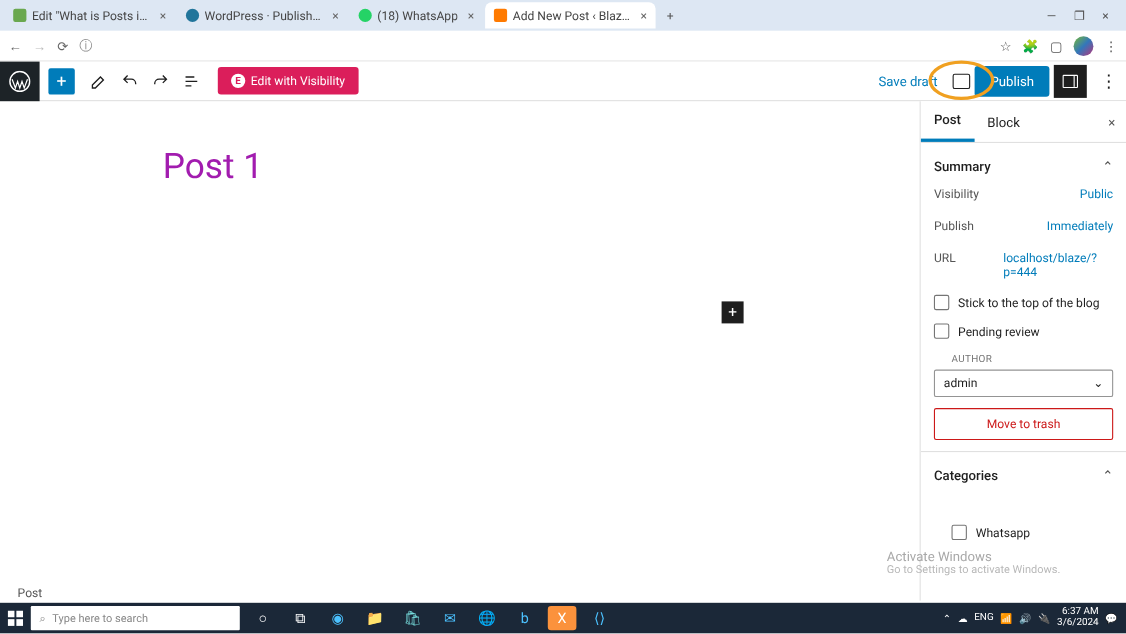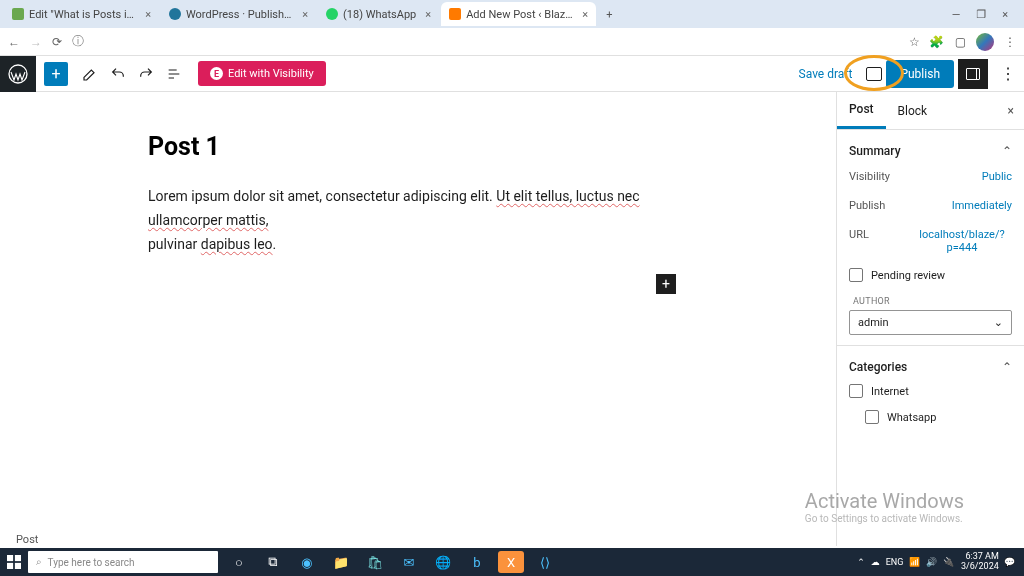--- a/index.html
+++ b/index.html
@@ -40,49 +40,49 @@
 .publish-wrap { position: relative; display: flex; align-items: center; }
 .ring { position: absolute; width: 60px; height: 36px; border: 3px solid #f0a020; border-radius: 50%; left: -22px; top: -5px; pointer-events: none; }
 .settings-toggle { width: 30px; height: 30px; background: #1e1e1e; color: #fff; display: flex; align-items: center; justify-content: center; margin: 0 4px; }
 .settings-toggle .si { width: 14px; height: 12px; border: 1.5px solid #fff; border-radius: 1px; position: relative; }
 .settings-toggle .si::after { content: ''; position: absolute; right: 2px; top: 0; bottom: 0; width: 1.5px; background: #fff; }
 .more-v { color: #1e1e1e; padding: 0 8px; }
 
 
 .canvas { position: absolute; left: 0; right: 188px; top: 92px; bottom: 30px; padding: 40px 0 0 0; display: flex; flex-direction: column; align-items: center; }
 .post-body { width: 540px; }
-.post-title { font-size: 25px; font-weight: 700; color: #000000; margin-bottom: 24px; }
+.post-title { font-size: 32px; font-weight: 400; color: #a21caf; margin-bottom: 24px; }
 .post-content { font-size: 14px; line-height: 1.7; color: #1e1e1e; }
 .squig { text-decoration: underline wavy #e06666; text-decoration-thickness: 1px; text-underline-offset: 2px; }
 .plus-block { width: 20px; height: 20px; background: #1e1e1e; color: #fff; display: flex; align-items: center; justify-content: center; font-size: 14px; position: absolute; right: 160px; top: 182px; }
 
 
 .sidebar { position: absolute; right: 0; top: 92px; bottom: 30px; width: 188px; border-left: 1px solid #e0e0e0; background: #fff; font-size: 12px; overflow-y: auto; }
 .sb-tabs { display: flex; border-bottom: 1px solid #e0e0e0; align-items: center; }
 .sb-tab { padding: 10px 12px; color: #1e1e1e; }
 .sb-tab.active { border-bottom: 3px solid #007cba; font-weight: 500; }
 .sb-close { margin-left: auto; padding: 0 10px; color: #555; }
 .sb-section { border-bottom: 1px solid #e0e0e0; padding: 10px 12px; }
 .sb-sec-head { display: flex; justify-content: space-between; align-items: center; font-weight: 500; color: #1e1e1e; padding: 4px 0; }
 .chev { color: #555; }
 .kv-row { display: flex; justify-content: space-between; padding: 8px 0; font-size: 11px; }
 .kv-row .k { color: #555; }
 .kv-row .v { color: #007cba; }
 .kv-row .v.dark { color: #1e1e1e; }
 .chk-row { display: flex; align-items: center; gap: 8px; padding: 6px 0; font-size: 11px; color: #1e1e1e; }
 .chk { width: 14px; height: 14px; border: 1px solid #757575; border-radius: 2px; flex-shrink: 0; }
-.chk-row.indent { padding-left: 16px; }
-.sb-label { text-transform: uppercase; font-size: 9px; color: #757575; letter-spacing: 0.3px; margin: 8px 4px 4px; }
+.chk-row.indent { padding-left: 16px; margin-top: 28px; }
+.sb-label { text-transform: uppercase; font-size: 9px; color: #757575; letter-spacing: 0.3px; margin: 8px 16px 4px; }
 .author-sel { width: 100%; border: 1px solid #949494; border-radius: 2px; padding: 5px 8px; font-size: 11px; display: flex; justify-content: space-between; align-items: center; color: #1e1e1e; }
 .trash-btn { width: 100%; border: 1px solid #cc1818; color: #cc1818; background: #fff; padding: 7px; font-size: 11px; border-radius: 2px; margin-top: 10px; text-align: center; }
 
 
 .status-line { position: absolute; left: 0; bottom: 28px; height: 18px; font-size: 11px; color: #555; padding-left: 16px; display: flex; align-items: center; }
 .watermark { position: absolute; right: 60px; bottom: 52px; text-align: left; color: #b8b8b8; font-size: 10px; pointer-events:none; }
-.watermark .big { font-size: 20px; color: #a8a8a8; }
+.watermark .big { font-size: 12px; color: #a8a8a8; }
 .taskbar { position: absolute; left: 0; right: 0; bottom: 0; height: 28px; background: #1b2838; display: flex; align-items: center; color: #fff; font-size: 10px; }
 .start { width: 28px; height: 28px; display: flex; align-items: center; justify-content: center; }
 .start svg { width: 14px; height: 14px; }
 .search-box { background: #fff; color: #888; width: 190px; height: 22px; display: flex; align-items: center; gap: 6px; padding: 0 8px; border-radius: 1px; }
 .tb-icons { display: flex; gap: 8px; margin-left: 8px; }
 .tb-app { width: 26px; height: 22px; display: flex; align-items: center; justify-content: center; border-radius: 2px; font-size: 13px; }
 .tb-right { margin-left: auto; display: flex; align-items: center; gap: 6px; padding-right: 8px; font-size: 9px; }
 .clock { text-align: right; line-height: 1.1; }
 </style>
 </head>
@@ -166,25 +166,20 @@
   </div>
   <div class="settings-toggle">
       <span class="si"></span>
     </div>
   <span class="more-v">⋮</span>
 </div>
 
 <div class="canvas">
   <div class="post-body">
     <h1 class="post-title">Post 1</h1>
-    <p class="post-content">
-      <span>Lorem ipsum dolor sit amet, consectetur adipiscing elit. </span><span class="squig">Ut elit tellus, luctus nec ullamcorper mattis,</span>
-      <br>
-      <span>pulvinar </span><span class="squig">dapibus leo</span><span>.</span>
-    </p>
   </div>
   <div class="plus-block">+</div>
 </div>
 
 <div class="sidebar">
   <div class="sb-tabs">
     <div class="sb-tab active">Post</div>
     <div class="sb-tab">Block</div>
     <div class="sb-close">×</div>
   </div>
@@ -197,42 +192,43 @@
     <div class="kv-row">
       <span class="k">Visibility</span>
       <span class="v">Public</span>
     </div>
     <div class="kv-row">
       <span class="k">Publish</span>
       <span class="v">Immediately</span>
     </div>
     <div class="kv-row">
       <span class="k">URL</span>
-      <span class="v" style="text-align:center;max-width:100px">localhost/blaze/?p=444</span>
+      <span class="v" style="text-align:left;max-width:100px">localhost/blaze/?p=444</span>
+    </div>
+    <div class="chk-row">
+      <span class="chk"></span>
+      <span>Stick to the top of the blog</span>
     </div>
     <div class="chk-row">
       <span class="chk"></span>
       <span>Pending review</span>
     </div>
     <div class="sb-label">Author</div>
     <div class="author-sel">
       <span>admin</span>
       <span>⌄</span>
     </div>
+    <div class="trash-btn">Move to trash</div>
   </div>
 
   <div class="sb-section" style="border-bottom:none">
     <div class="sb-sec-head">
       <span>Categories</span>
       <span class="chev">⌃</span>
     </div>
-    <div class="chk-row">
-        <span class="chk"></span>
-        <span>Internet</span>
-      </div>
     <div class="chk-row indent">
         <span class="chk"></span>
         <span>Whatsapp</span>
       </div>
 
   </div>
 </div>
 
 <div class="status-line">Post</div>
 <div class="watermark">

